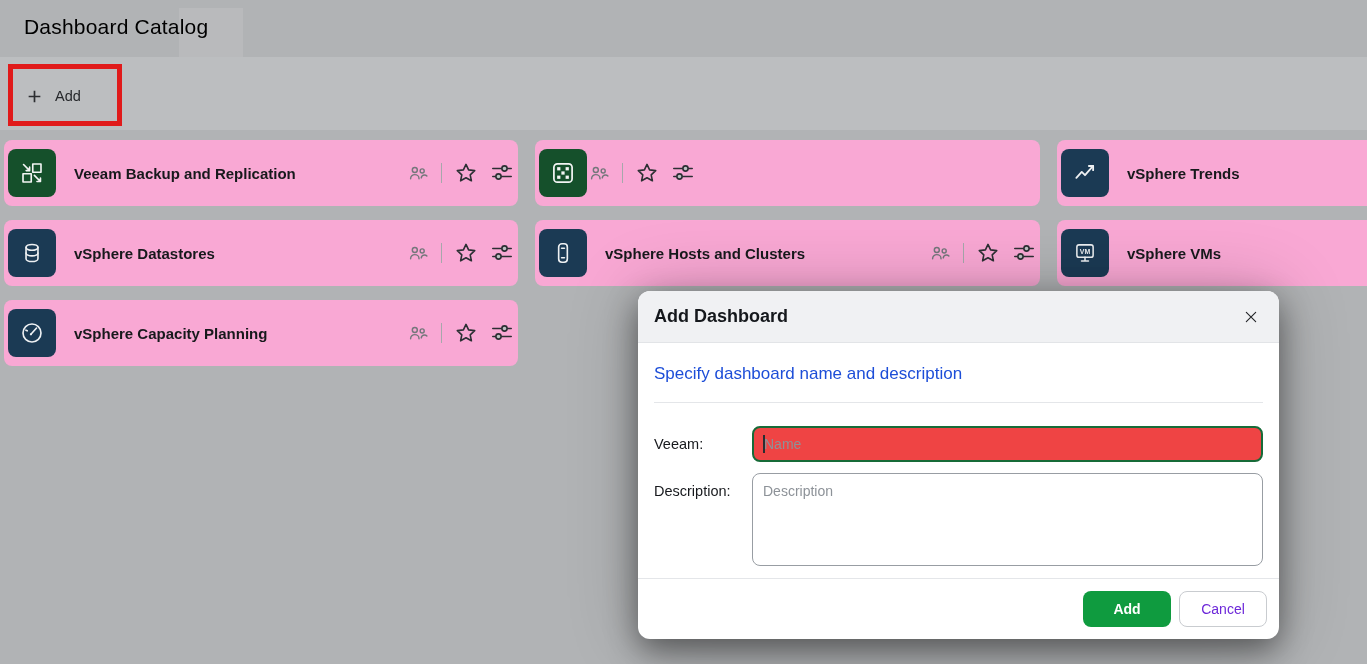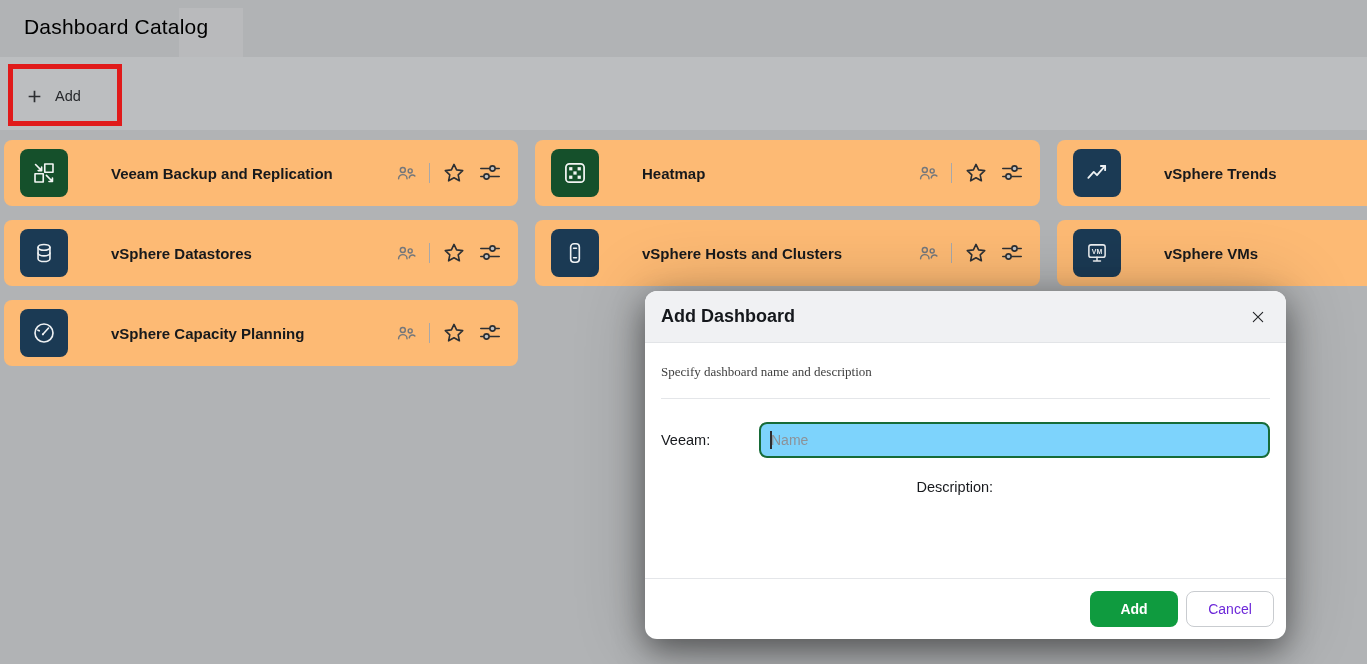--- a/index.html
+++ b/index.html
@@ -32,58 +32,58 @@
     color: #26282b; font-size: 14.5px; cursor: pointer; z-index: 4;
     background: transparent; border: none;
   }
   
   .cards-grid {
     position: absolute; left: 4px; top: 140px; width: 1500px;
     display: grid; grid-template-columns: 514px 505px 430px;
     column-gap: 17px; row-gap: 14px;
   }
   .card {
-    height: 66px; background: #fdba74; border-radius: 8px;
-    display: flex; align-items: center; padding: 0 16px; gap: 25px;
+    height: 66px; background: #f9a8d4; border-radius: 8px;
+    display: flex; align-items: center; padding: 0 4px;
   }
   .tile {
     width: 48px; height: 48px; border-radius: 8px; flex: 0 0 auto;
     display: flex; align-items: center; justify-content: center;
   }
   .card-title {
     margin-left: 18px; font-size: 15px; font-weight: 700; color: #17191c;
     white-space: nowrap; flex: 1 1 auto;
   }
   .card-actions { display: flex; align-items: center; gap: 12px; flex: 0 0 auto; }
   .v-div { width: 1px; height: 20px; background: #a6a8ab; }
   .icon-btn { background: none; border: none; padding: 0; cursor: pointer; display: flex; }
   
   .modal {
     position: absolute; left: 638px; top: 291px; width: 641px; height: 348px;
     background: #ffffff; border-radius: 12px; z-index: 10;
     box-shadow: 0 12px 32px rgba(0,0,0,0.45), 0 0 70px rgba(0,0,0,0.22);
-    display: flex; flex-direction: column; overflow: hidden; margin-left: 7px;
+    display: flex; flex-direction: column; overflow: hidden;
   }
   .modal-header {
     height: 52px; background: #f0f1f3; border-bottom: 1px solid #e2e4e7;
     display: flex; align-items: center; padding: 0 16px; flex: 0 0 auto;
   }
   .modal-title { font-size: 18px; font-weight: 700; color: #15181c; flex: 1; }
   .modal-close { background: none; border: none; cursor: pointer; display: flex; padding: 4px; }
   .modal-body { flex: 1; padding: 0 16px; }
-  .modal-subtitle { font-size: 13px; color: #404040; padding: 21px 0 18px 0; font-family: Liberation Serif, serif; }
+  .modal-subtitle { font-size: 17px; color: #1d4ed8; padding: 21px 0 18px 0; }
   .section-divider { height: 1px; background: #e4e6e9; }
   .form-row { display: flex; margin-top: 23px; }
   .form-row.desc { margin-top: 11px; justify-content: center; }
   .field-label { width: 98px; flex: 0 0 auto; font-size: 14.5px; color: #17191d; padding-top: 10px; }
   .name-wrap { position: relative; flex: 1; }
   .name-input {
     width: 100%; height: 36px; border: 2px solid #176b38; border-radius: 8px;
     padding: 16px 10px; font-size: 14px; font-family: "Liberation Sans", sans-serif;
-    color: #17191d; outline: none; background: #7dd3fc;
+    color: #17191d; outline: none; background: #ef4444;
   }
   .name-input::placeholder, .desc-input::placeholder { color: #8d9298; opacity: 1; }
   .caret { position: absolute; left: 11px; top: 9px; width: 1.5px; height: 18px; background: #2a2d30; }
   .desc-input {
     width: 100%; height: 93px; border: 1px solid #989da3; border-radius: 8px;
     padding: 9px 10px; font-size: 14px; font-family: "Liberation Sans", sans-serif;
     color: #17191d; outline: none; resize: none; background: #fff;
   }
   .modal-footer {
     flex: 0 0 auto; height: 61px; border-top: 1px solid #e4e6e9;
@@ -157,21 +157,20 @@
         <rect x="3.6" y="3.6" width="16.8" height="16.8" rx="3.2"></rect>
         <g fill="#f3f5f4" stroke="none">
           <rect x="6.6" y="6.6" width="3" height="3"></rect>
             <rect x="14.4" y="6.6" width="3" height="3"></rect>
           <rect x="10.5" y="10.5" width="3" height="3"></rect>
           <rect x="6.6" y="14.4" width="3" height="3"></rect>
             <rect x="14.4" y="14.4" width="3" height="3"></rect>
         </g>
       </svg>
     </div>
-    <div class="card-title">Heatmap</div>
     <div class="card-actions">
       <button class="icon-btn">
         <svg width="23" height="23" viewBox="0 0 24 24" fill="none" stroke="#74777b" stroke-width="1.5" stroke-linecap="round">
           <circle cx="9.2" cy="8.4" r="2.6"></circle>
           <path d="M4.8 17.4 c0-2.5 2-4.2 4.4-4.2 s4.4 1.7 4.4 4.2"></path>
           <circle cx="16.9" cy="9.3" r="2.1"></circle>
           <path d="M15.9 16.6 c.3-1.9 1.6-3.1 3.3-3.1 1.1 0 2 .4 2.6 1.1"></path>
         </svg>
       </button>
       <div class="v-div"></div>
@@ -334,20 +333,23 @@
     <div class="form-row">
       <div class="field-label">Veeam:</div>
       <div class="name-wrap">
         <input class="name-input" type="text" placeholder="Name" style="border-color: rgb(23, 107, 56);">
         <div class="caret"></div>
       </div>
     </div>
 
     <div class="form-row desc">
       <div class="field-label">Description:</div>
+      <div class="name-wrap">
+        <textarea class="desc-input" placeholder="Description" style=""></textarea>
+      </div>
     </div>
   </div>
 
   <div class="modal-footer">
     <button class="btn btn-add" style="background-color: rgb(15, 155, 63);">Add</button>
     <button class="btn btn-cancel">Cancel</button>
   </div>
 </div>
 
 </body></html>

